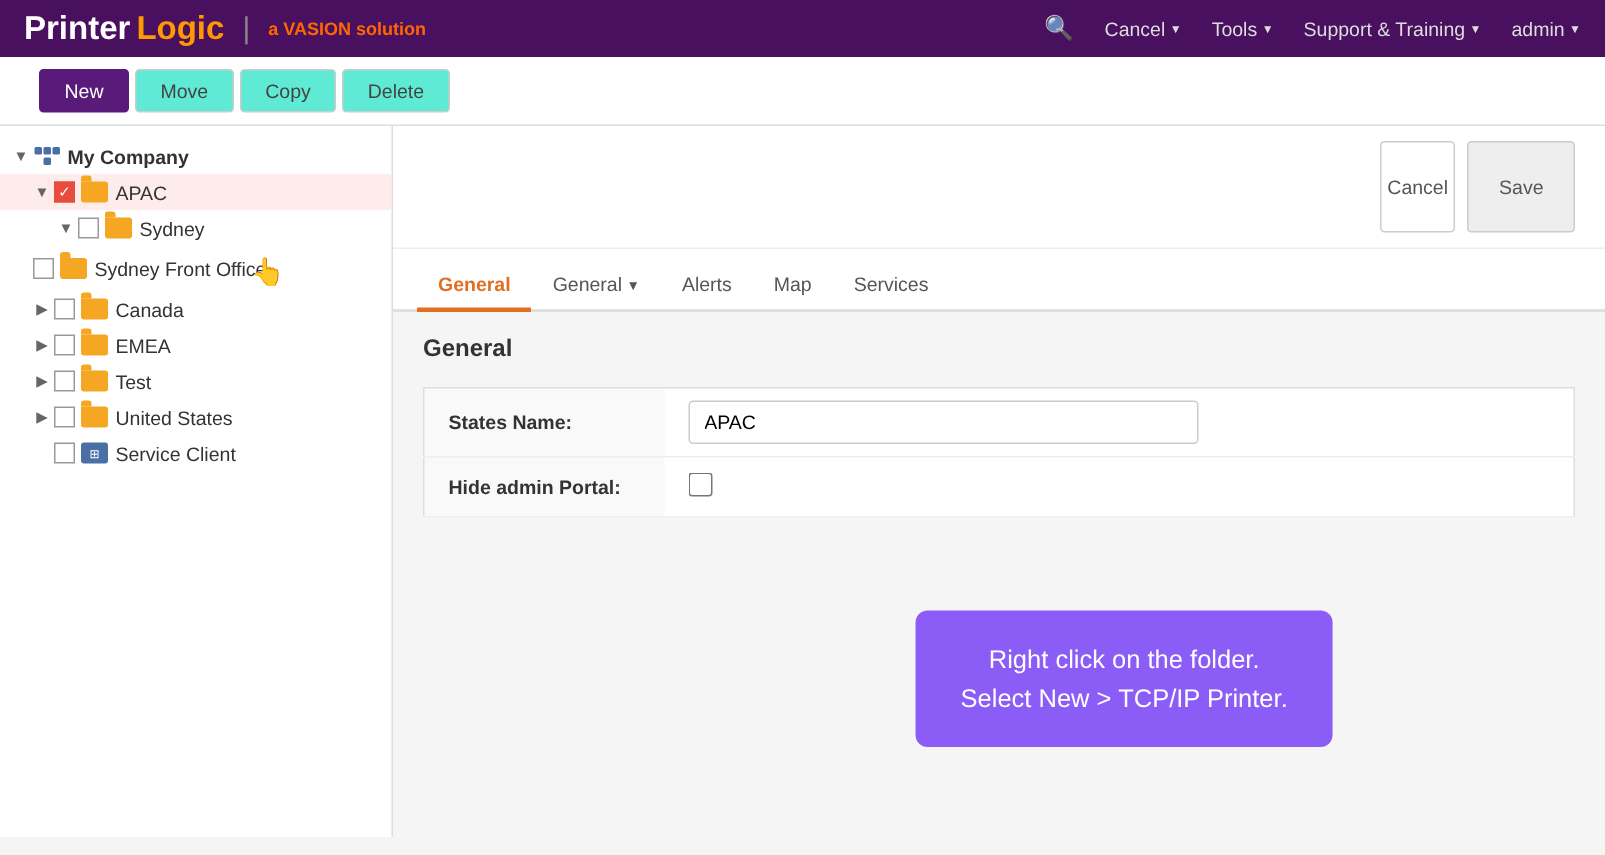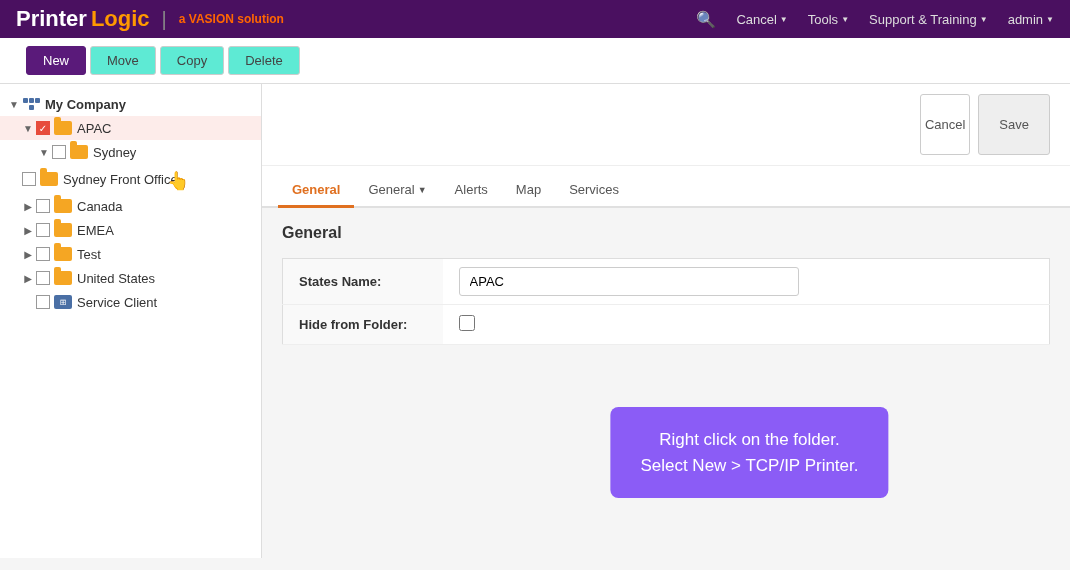--- a/index.html
+++ b/index.html
@@ -469,21 +469,21 @@
 
       <table class="form-table">
         <tbody>
           <tr class="form-row">
             <td class="form-label-cell">States Name:</td>
             <td class="form-input-cell">
               <input type="text" class="form-input" value="APAC" style="">
             </td>
           </tr>
           <tr class="form-row">
-            <td class="form-label-cell">Hide from Folder:</td>
+            <td class="form-label-cell">Hide admin Portal:</td>
             <td class="form-input-cell">
               <input type="checkbox" class="form-checkbox" style="">
             </td>
           </tr>
         </tbody>
       </table>
     </div>
 
     <div class="callout-overlay">
       <div>Right click on the folder.</div>

